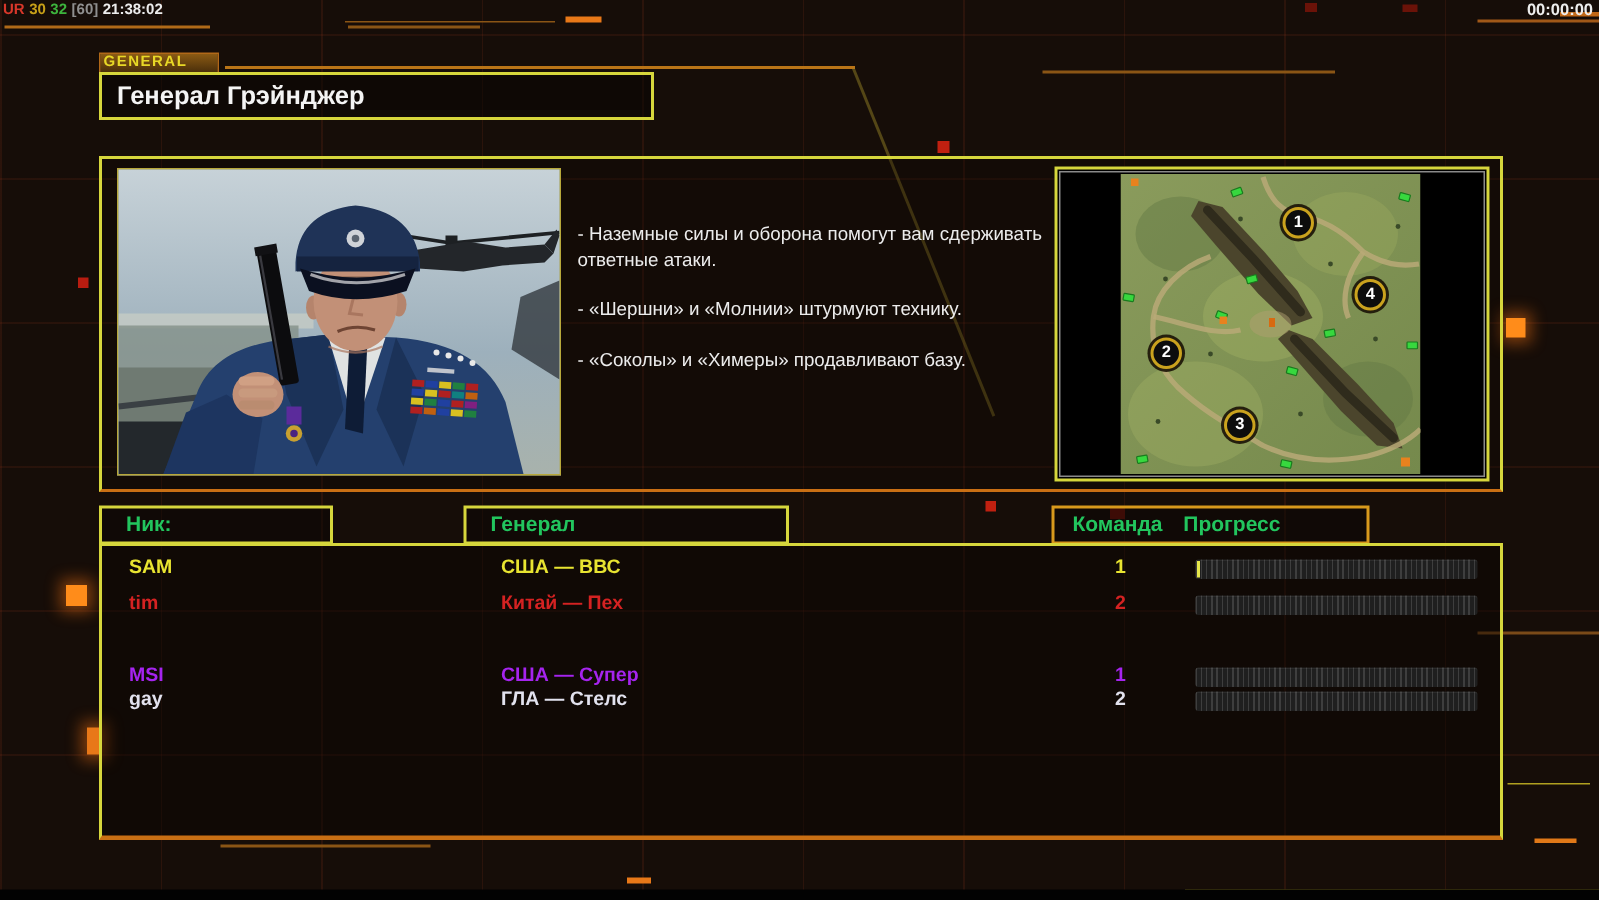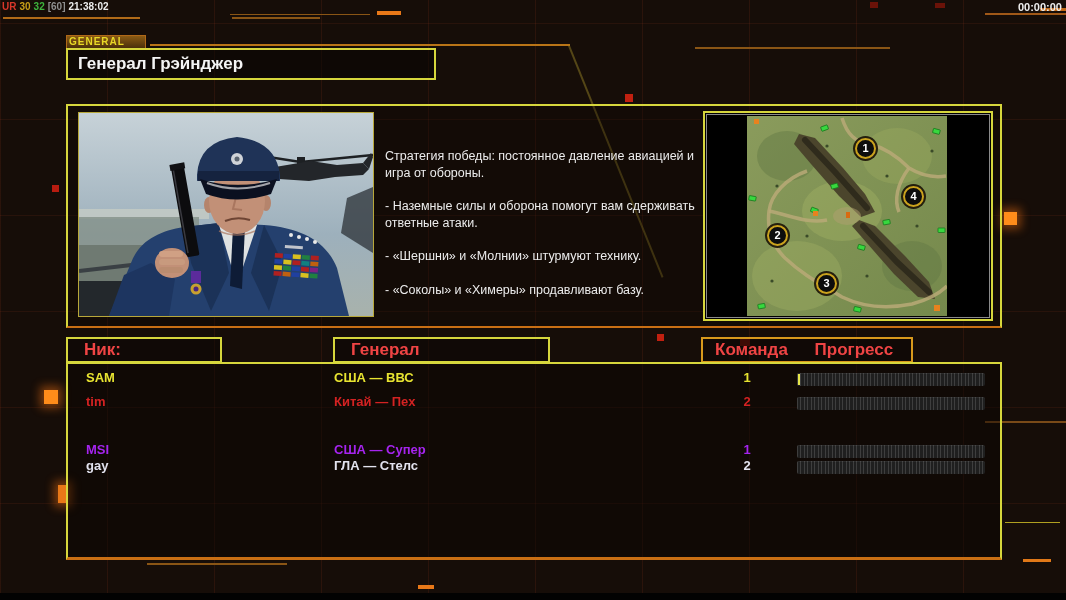--- a/index.html
+++ b/index.html
@@ -33,25 +33,25 @@
   .strategy .para{margin:0 0 17px 0;}
 
   .map-box{left:703px;top:111px;width:286px;height:206px;border:2px solid #d6d63c;background:#000;}
   .map-frame{position:absolute;inset:1px;border:1px solid #8a8a8a;}
   .map-area{position:absolute;left:42px;top:3px;width:200px;height:200px;}
   .map-marker{position:absolute;width:17px;height:17px;border-radius:50%;background:#0d0d0d;
     border:2px solid #caa21e;box-shadow:0 0 0 2px rgba(25,18,5,.9);
     color:#fff;font-size:11px;font-weight:bold;text-align:center;line-height:17px;}
 
   .hdr{position:absolute;height:22px;border:2px solid #d6d63c;background:rgba(10,6,4,.5);
-    color:#ef4444;font-size:17px;font-weight:bold;line-height:21px;}
+    color:#22c55e;font-size:14px;font-weight:bold;line-height:21px;}
   .hdr-nick{left:66px;top:337px;width:136px;padding-left:16px;}
-  .hdr-general{left:333px;top:337px;width:197px;padding-left:16px;}
+  .hdr-general{left:309px;top:337px;width:197px;padding-left:16px;}
   .hdr-teamprog{left:701px;top:337px;width:196px;padding-left:12px;border-color:#d8991c;}
-  .hdr-teamprog .h2{margin-left:22px;}
+  .hdr-teamprog .h2{margin-left:10px;}
 
   .table-box{left:66px;top:362px;width:932px;height:193px;border:2px solid #d6d63c;
     border-bottom:3px solid #c96f14;background:rgba(8,5,3,.45);}
   .player-row{position:absolute;left:0;width:100%;height:24px;font-size:13px;font-weight:bold;}
   .p-name{position:absolute;left:18px;top:3px;}
   .p-general{position:absolute;left:266px;top:3px;}
   .p-team{position:absolute;left:664px;top:3px;width:30px;text-align:center;}
   .p-bar{position:absolute;left:729px;top:6px;width:188px;height:13px;border-radius:2px;
     background:repeating-linear-gradient(90deg,#3e3e3e 0 1px,#1f1f1f 1px 3.5px);
     box-shadow:inset 0 1px 0 rgba(255,255,255,.06);}
@@ -192,21 +192,20 @@
       </g>
       <rect x="206" y="132" width="18" height="3" fill="#c0c4cc" transform="rotate(4 206 132)"></rect>
       <circle cx="212" cy="122" r="2" fill="#e8e8e8"></circle>
         <circle cx="220" cy="124" r="2" fill="#e8e8e8"></circle>
       <circle cx="228" cy="126" r="2" fill="#e8e8e8"></circle>
         <circle cx="236" cy="129" r="2" fill="#e8e8e8"></circle>
     </svg>
   </div>
 
   <div class="abs strategy">
-    <div class="para">Стратегия победы: постоянное давление авиацией и игра от обороны.</div>
     <div class="para">- Наземные силы и оборона помогут вам сдерживать ответные атаки.</div>
     <div class="para">- «Шершни» и «Молнии» штурмуют технику.</div>
     <div class="para">- «Соколы» и «Химеры» продавливают базу.</div>
   </div>
 
   <div class="abs map-box">
     <div class="map-frame"></div>
     <div class="map-area">
       <svg width="200" height="200" viewBox="0 0 200 200">
         <defs>

